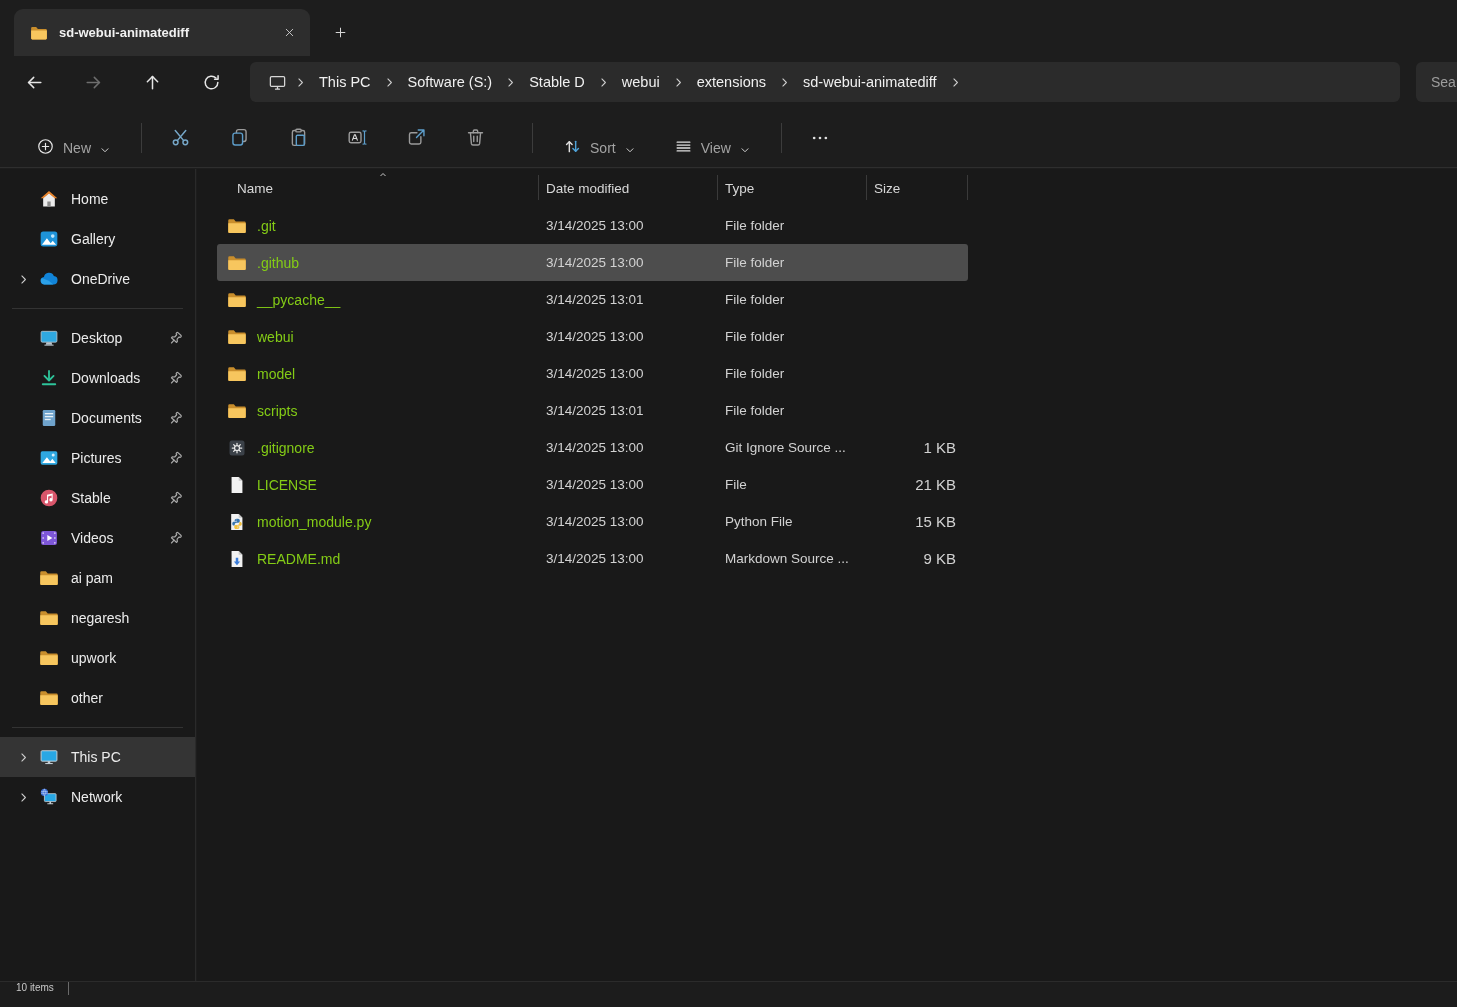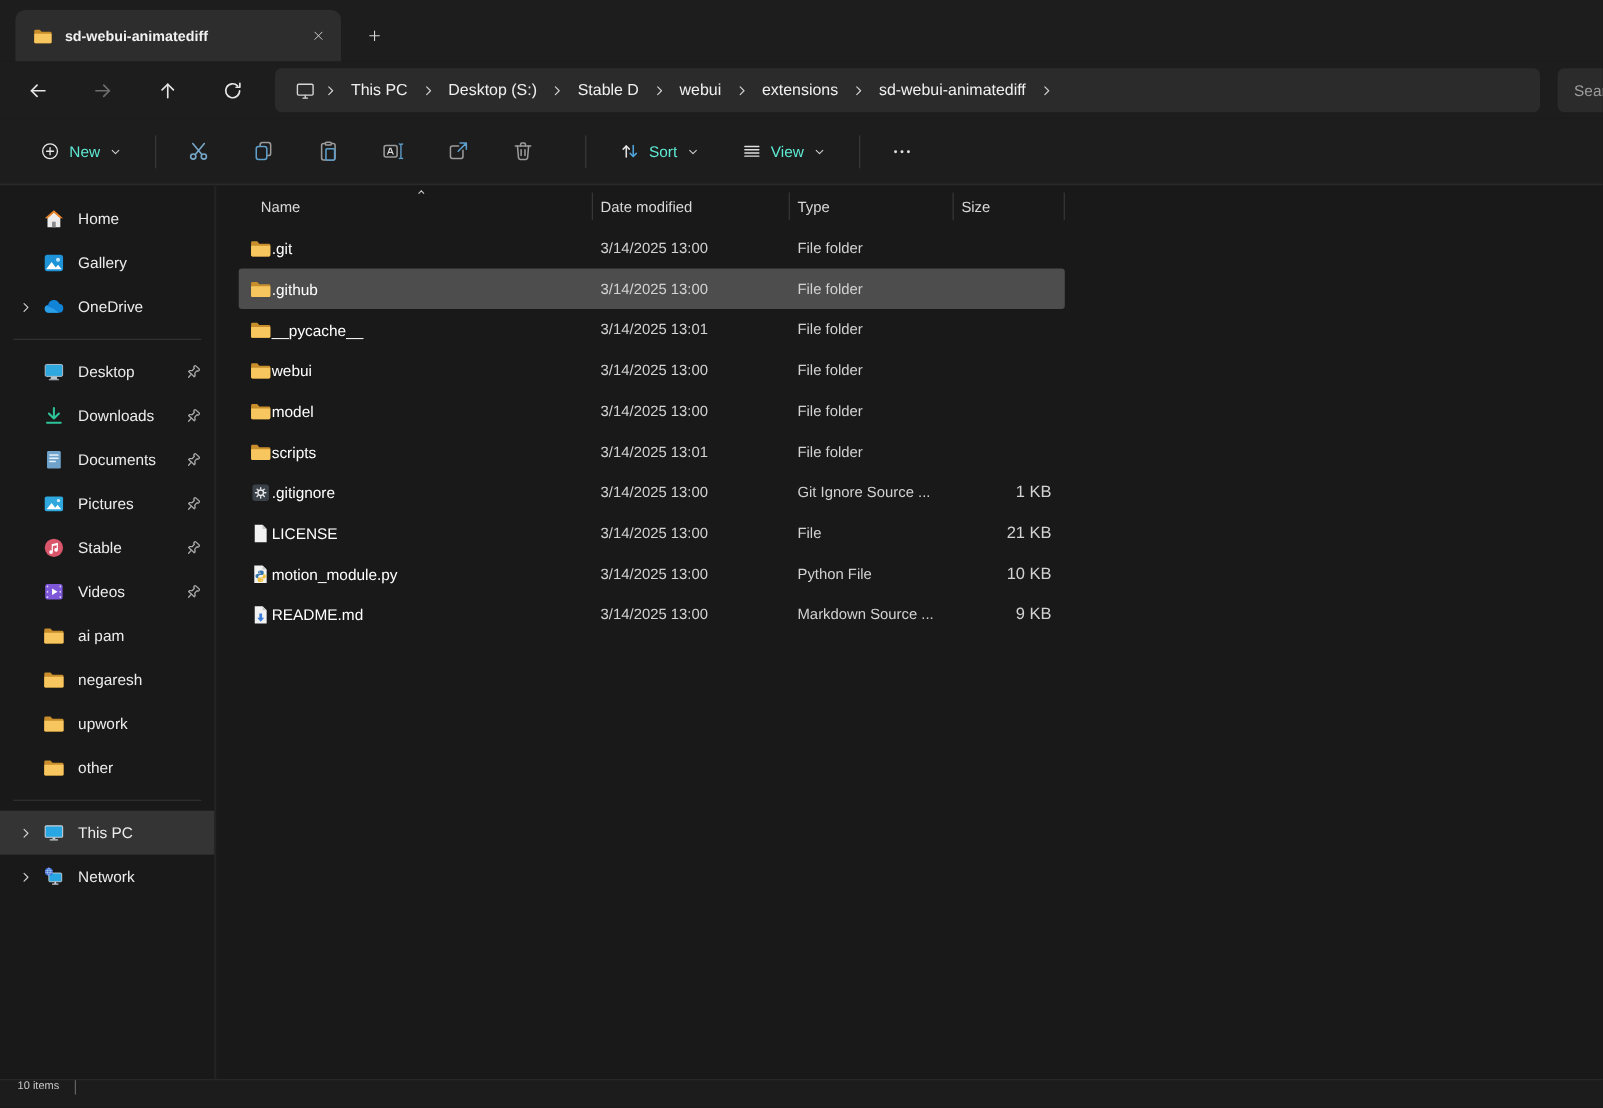--- a/index.html
+++ b/index.html
@@ -34,21 +34,21 @@
   .crumb{padding:4px 7px;border-radius:4px}
   .chev{width:13px;height:13px;margin:0 5px;flex:none}
   .searchbox{position:absolute;left:1416px;top:6px;width:220px;height:40px;background:#2b2b2b;
              border-radius:6px;display:flex;align-items:center;padding-left:15px;box-sizing:border-box;
              color:#9d9d9d;font-size:14px}
 
   
   .toolbar{position:absolute;top:108px;left:0;width:100%;height:60px;background:#1d1d1d;
            border-bottom:1px solid #2e2e2e;display:flex;align-items:center;padding-left:24px;
            box-sizing:border-box;font-size:14px}
-  .tbtn{display:flex;align-items:center;height:36px;padding:0 12px;border-radius:5px;color:#5eead4}
+  .tbtn{display:flex;align-items:flex-end;height:36px;padding:0 12px;border-radius:5px;color:#a3a3a3}
   .tbtn .ic{width:19px;height:19px}
   .tbtn .lbl{margin:0 8px}
   .tbtn .dd{width:12px;height:12px}
   .tico{width:40px;height:36px;margin-right:19px;display:flex;align-items:center;justify-content:center;border-radius:5px}
   .tico .ic{width:21px;height:21px}
   .tsep{width:1px;height:30px;background:#3c3c3c;margin:0 18px;flex:none}
   .more .ic{width:20px;height:20px}
 
   
   .sidebar{position:absolute;left:0;top:169px;width:196px;bottom:25px;background:#191919;
@@ -66,21 +66,21 @@
   .filepane{position:absolute;left:197px;top:169px;right:0;bottom:25px;background:#191919;overflow:hidden}
   .grid{display:grid;grid-template-columns:321px 179px 149px 102px}
   .fileheader{margin-left:20px;width:751px;height:38px;position:relative}
   .hcell{position:relative;display:flex;align-items:center;font-size:13.5px;color:#d8d8d8;padding-left:8px}
   .hcell.first{padding-left:20px}
   .hcell:not(.first)::before{content:'';position:absolute;left:0;top:6px;bottom:7px;width:1px;background:#3a3a3a}
   .hcell.last::after{content:'';position:absolute;right:0;top:6px;bottom:7px;width:1px;background:#3a3a3a}
   .sortcaret{position:absolute;left:160px;top:0;width:12px;height:12px}
   .frow{height:37px;margin-left:20px;width:751px;border-radius:3px}
   .frow.selected{background:#4d4d4d}
-  .ncell{display:flex;align-items:center;padding-left:10px;font-size:14px;color:#ffffff;
+  .ncell{display:flex;align-items:center;padding-left:10px;gap:10px;font-size:14px;color:#84cc16;
          overflow:hidden;white-space:nowrap}
   .fic{width:20px;height:20px;flex:none}
   .dcell,.tcell{display:flex;align-items:center;font-size:13.5px;color:#d2d2d2;padding-left:8px;white-space:nowrap;overflow:hidden}
   .scell{display:flex;align-items:center;justify-content:flex-end;font-size:15px;color:#d2d2d2;padding-right:12px;white-space:nowrap}
 
   
   .statusbar{position:absolute;left:0;right:0;bottom:0;height:25px;background:#1c1c1c;border-top:1px solid #2b2b2b;
              display:flex;align-items:flex-start;font-size:10px;color:#c9c9c9}
   .scount{margin-left:16px}
   .ssep{width:1px;height:13px;background:#6a6a6a;margin-left:14px}
@@ -159,21 +159,21 @@
             <path d="m9 5.5 6.5 6.5L9 18.5"></path>
           </svg>
         </span>
       <div class="crumbs">
           <span class="crumb">This PC</span>
           <span class="ic chev">
             <svg viewBox="0 0 24 24" fill="none" stroke="#cfcfcf" stroke-width="2" stroke-linecap="round" stroke-linejoin="round">
               <path d="m9 5.5 6.5 6.5L9 18.5"></path>
             </svg>
           </span>
-          <span class="crumb">Desktop (S:)</span>
+          <span class="crumb">Software (S:)</span>
           <span class="ic chev">
             <svg viewBox="0 0 24 24" fill="none" stroke="#cfcfcf" stroke-width="2" stroke-linecap="round" stroke-linejoin="round">
               <path d="m9 5.5 6.5 6.5L9 18.5"></path>
             </svg>
           </span>
           <span class="crumb">Stable D</span>
           <span class="ic chev">
             <svg viewBox="0 0 24 24" fill="none" stroke="#cfcfcf" stroke-width="2" stroke-linecap="round" stroke-linejoin="round">
               <path d="m9 5.5 6.5 6.5L9 18.5"></path>
             </svg>
@@ -694,21 +694,21 @@
                 <path fill="#f2f2f2" d="M5 2.5h9l4.5 4.5v14.5H5z"></path>
                 <path fill="#c9c9c9" d="M14 2.5 18.5 7H14z"></path>
                 <path fill="#3a76ad" d="M11.8 8c-1.9 0-2.6.9-2.6 1.9v1.3h2.8v.6H8.4c-1.2 0-2.1.8-2.1 2.2 0 1.5.9 2.3 2.1 2.3h.9v-1.4c0-1.2 1-2.1 2.2-2.1h2.2c.9 0 1.6-.7 1.6-1.6V9.9c0-1-.8-1.9-1.9-1.9zm-.8 1a.55.55 0 1 1 0 1.1.55.55 0 0 1 0-1.1z"></path>
                 <path fill="#f3c13c" d="M12.2 20.4c1.9 0 2.6-.9 2.6-1.9v-1.3H12v-.6h3.6c1.2 0 2.1-.8 2.1-2.2 0-1.5-.9-2.3-2.1-2.3h-.9v1.4c0 1.2-1 2.1-2.2 2.1h-2.2c-.9 0-1.6.7-1.6 1.6v1.3c0 1 .8 1.9 1.9 1.9zm.8-1a.55.55 0 1 1 0-1.1.55.55 0 0 1 0 1.1z"></path>
               </svg>
             </span>
             <span>motion_module.py</span>
           </div>
           <div class="dcell">3/14/2025 13:00</div>
           <div class="tcell">Python File</div>
-          <div class="scell">10 KB</div>
+          <div class="scell">15 KB</div>
         </div>
         <div class="frow grid">
           <div class="ncell">
             <span class="fic ic">
               <svg viewBox="0 0 24 24">
                 <path fill="#f2f2f2" d="M5.5 2.5H14l4.5 4.5v14.5H5.5z"></path>
                 <path fill="#c9c9c9" d="M14 2.5 18.5 7H14z"></path>
                 <path fill="#3c7dd9" d="M12 19.5 8.2 15h2.3v-4.6h3V15h2.3z"></path>
               </svg>
             </span>

